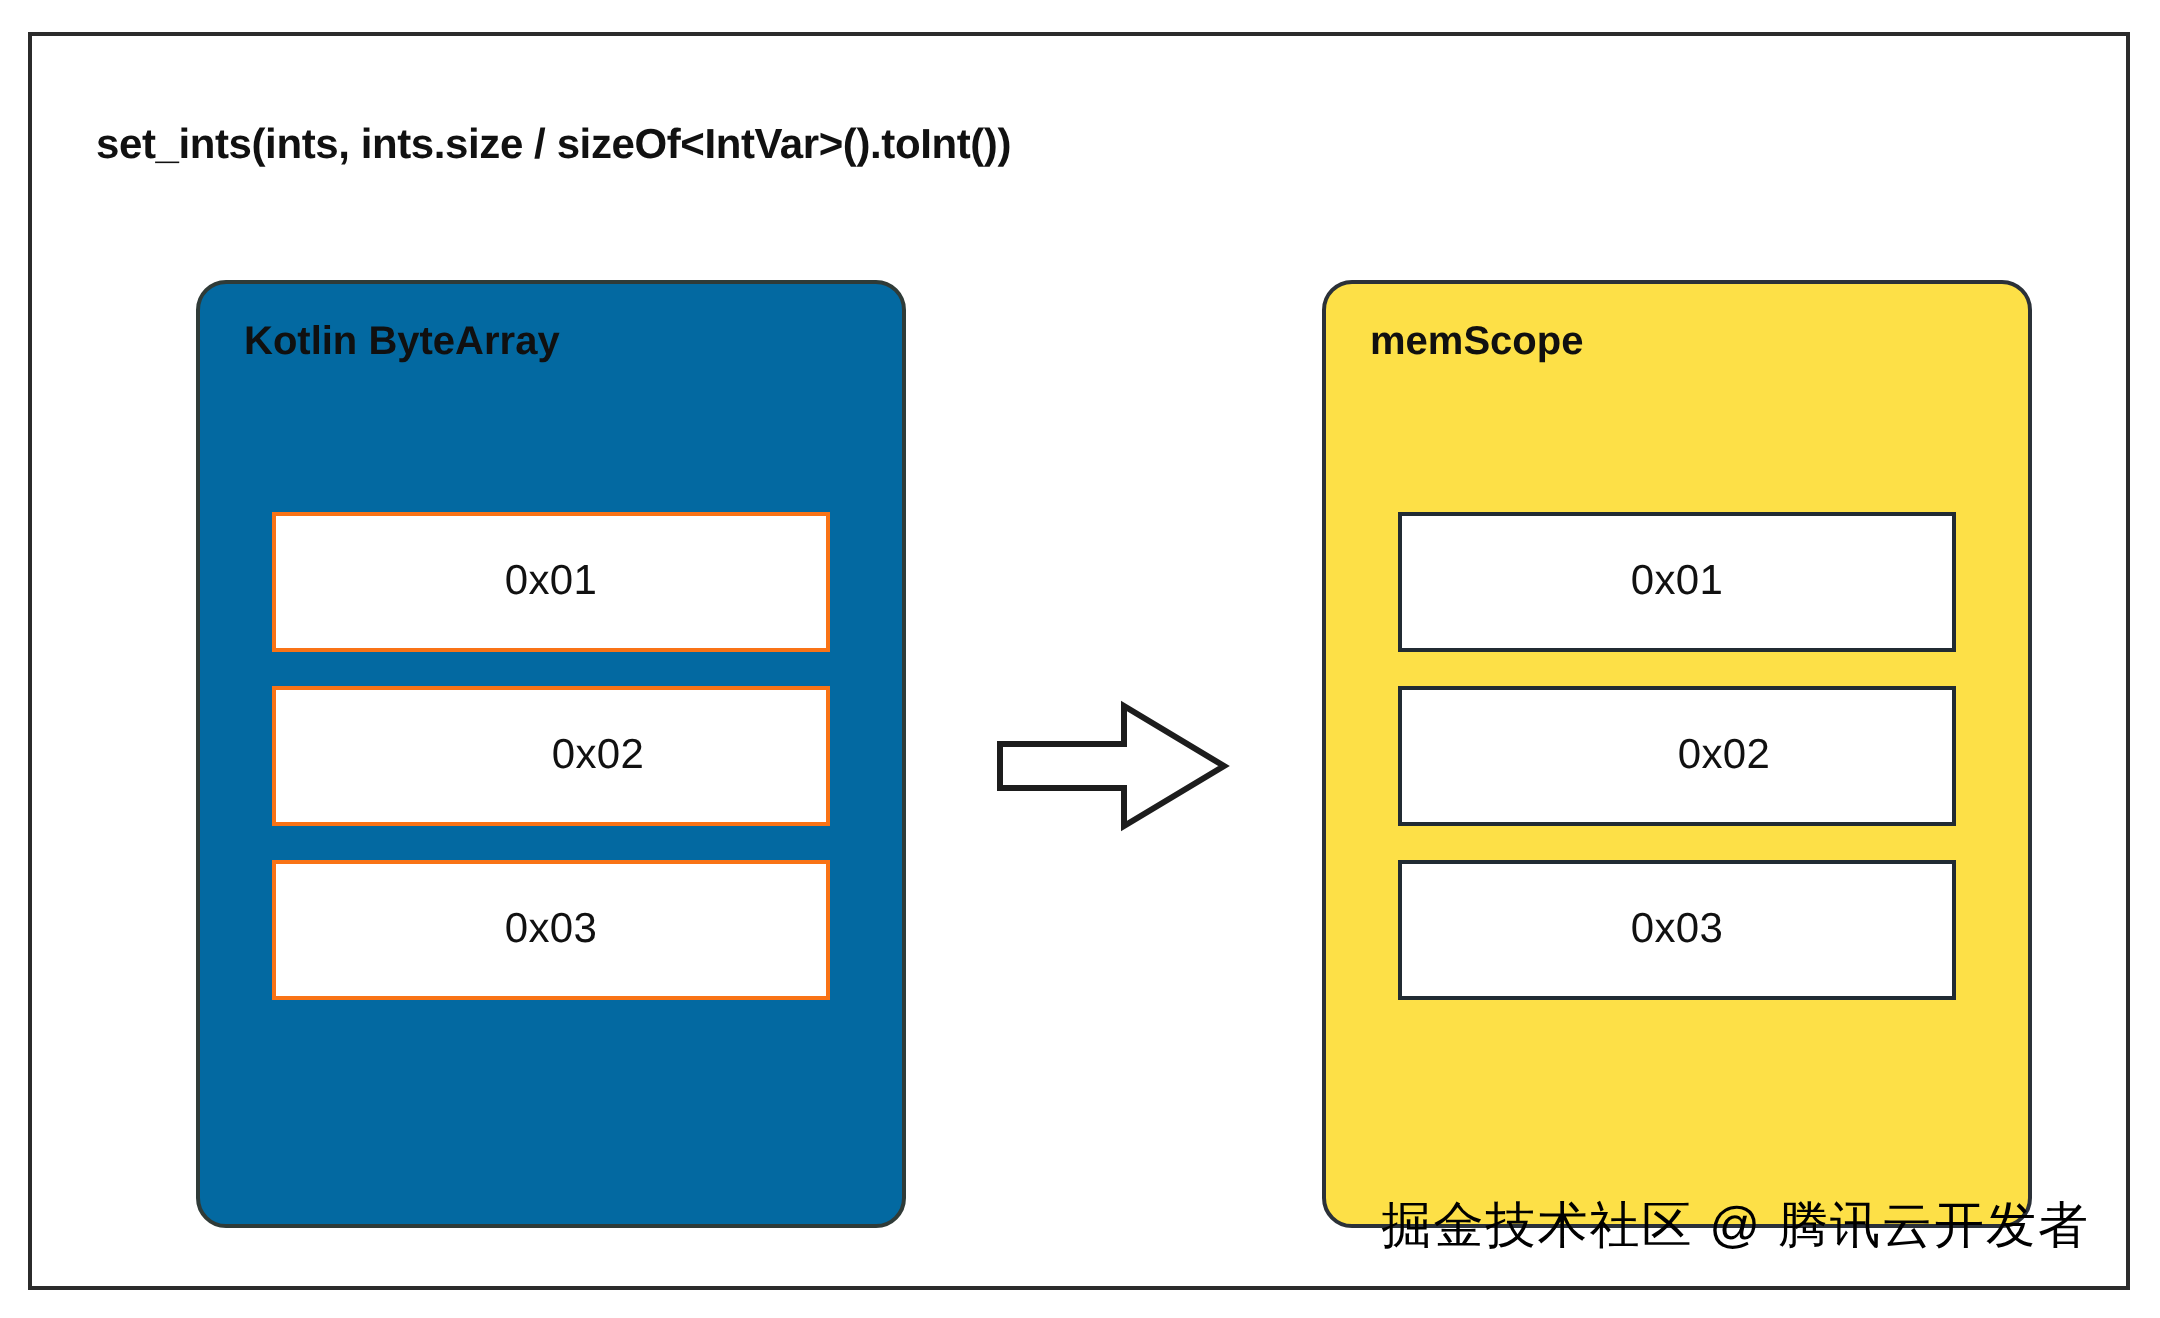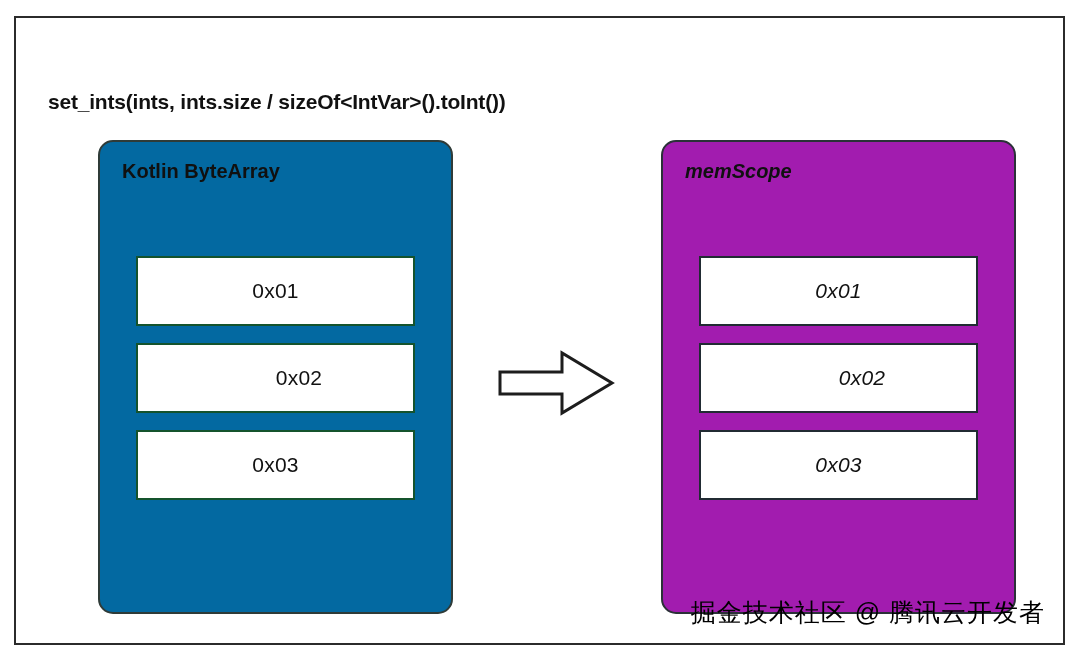--- a/index.html
+++ b/index.html
@@ -37,63 +37,61 @@
   
   #diagram-title {
     position: absolute;
     left: 32px;
     top: 43px;
     font-size: 21px;
     font-weight: bold;
     color: #111111;
     letter-spacing: -0.2px;
     white-space: nowrap;
-    margin-top: 29px;
   }
 
   
   .panel {
     position: absolute;
     top: 122px;
     width: 355px;
     height: 474px;
     box-sizing: border-box;
     border: 2px solid #2f3b38;
     border-radius: 15px;
   }
   #panel-bytearray {
     left: 82px;
     background: #0369a1;
   }
   #panel-memscope {
     left: 645px;
-    background: #a21caf;
+    background: #fde047;
     border-color: #2b3138;
-    font-style: italic;
   }
 
   .panel-title {
     position: absolute;
     left: 22px;
     top: 18px;
     font-size: 20px;
     font-weight: bold;
     color: #101010;
     white-space: nowrap;
   }
 
   
   .cell {
     position: absolute;
     left: 36px;
     width: 279px;
     height: 70px;
     box-sizing: border-box;
     background: #ffffff;
-    border: 2px solid #14532d;
+    border: 2px solid #f97316;
     display: flex;
     align-items: center;
     justify-content: center;
   }
   #panel-memscope .cell {
     border-color: #212b33;
   }
   .cell-0 { top: 114px; }
   .cell-1 { top: 201px; padding-left: 47px; }
   .cell-2 { top: 288px; text-align: center; }

